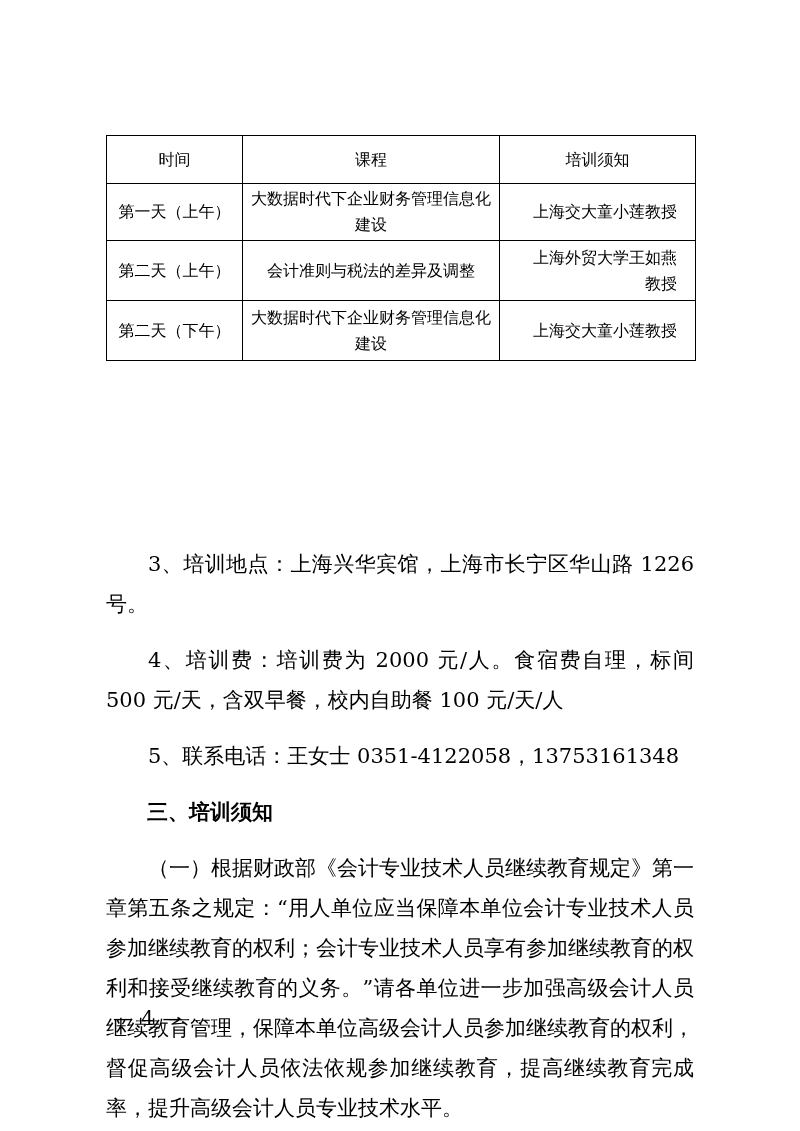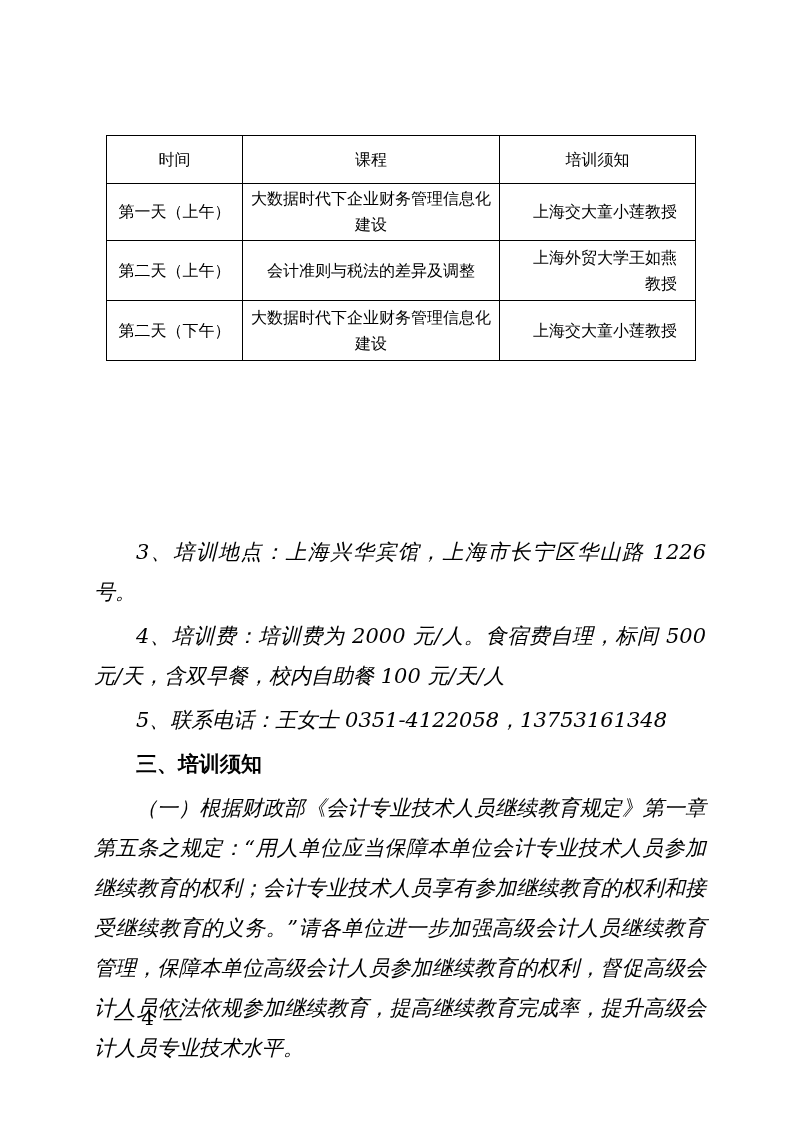--- a/index.html
+++ b/index.html
@@ -48,26 +48,25 @@
   .body-text {
     position: absolute;
     left: 90px;
     top: 528px;
     width: 620px;
     font-size: 21px;
     line-height: 40px;
     text-align: justify;
   }
   .body-text p {
-    margin: 4px;
+    margin: 16px;
     text-indent: 2em;
-    font-style: italic;
   }
   .section-heading {
-    margin: 4px;
+    margin: 15px;
     text-indent: 2em;
     font-size: 21px;
     line-height: 40px;
     font-weight: bold;
     font-family: "DejaVu Sans", "Liberation Sans", sans-serif;
   }
   .page-footer {
     position: absolute;
     left: 113px;
     top: 1003px;

